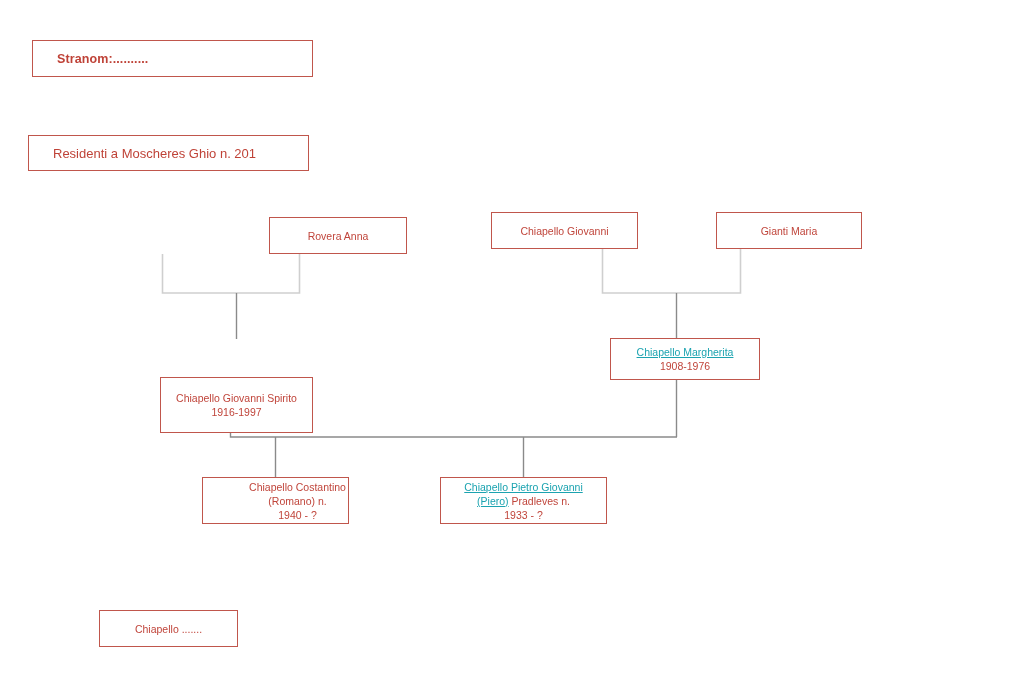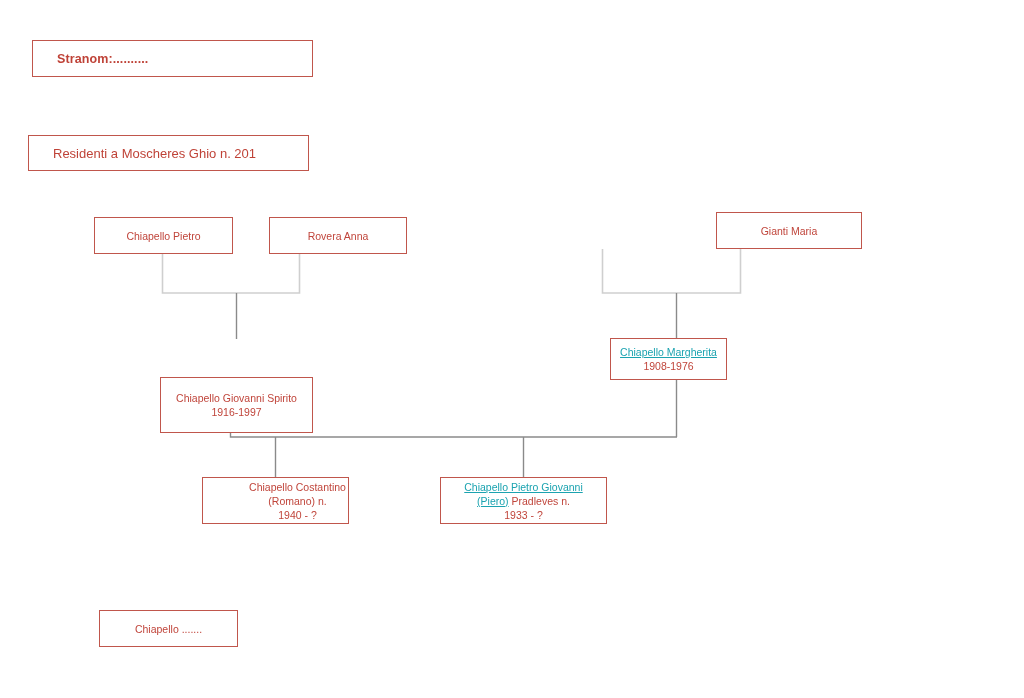--- a/index.html
+++ b/index.html
@@ -111,21 +111,21 @@
   #node-chiapello-giovanni {
     left: 491px; top: 212px;  width: 147px; height: 37px;
   }
   #node-gianti-maria {
     left: 716px; top: 212px;  width: 146px; height: 37px;
   }
   #node-giovanni-spirito {
     left: 160px; top: 339px;  width: 153px; height: 56px; margin-top: 38px;
   }
   #node-margherita {
-    left: 610px; top: 338px;  width: 117px; height: 42px;
+    left: 610px; top: 338px;  width: 150px; height: 42px;
   }
   #node-costantino {
     left: 202px; top: 477px;  width: 147px; height: 47px; padding-left: 44px;
   }
   #node-pietro-giovanni {
     left: 440px; top: 477px;  width: 167px; height: 47px;
   }
   #node-chiapello-blank {
     left: 99px;  top: 610px;  width: 139px; height: 37px;
   }
@@ -158,28 +158,28 @@
   </svg>
 
   <div class="banner" id="banner-stranom">
     <span class="txt">Stranom:..........</span>
   </div>
 
   <div class="banner" id="banner-residenti">
     <span class="txt">Residenti a Moscheres Ghio n. 201</span>
   </div>
 
-  <div class="node" id="node-chiapello-pietro">
-    <span class="line">Chiapello Pietro</span>
-  </div>
 
   <div class="node" id="node-rovera-anna">
     <span class="line">Rovera Anna</span>
   </div>
 
+  <div class="node" id="node-chiapello-giovanni">
+    <span class="line">Chiapello Giovanni</span>
+  </div>
 
   <div class="node" id="node-gianti-maria">
     <span class="line">Gianti Maria</span>
   </div>
 
   <div class="node" id="node-giovanni-spirito">
     <span class="line">Chiapello Giovanni Spirito</span>
     <span class="line">1916-1997</span>
   </div>
 

